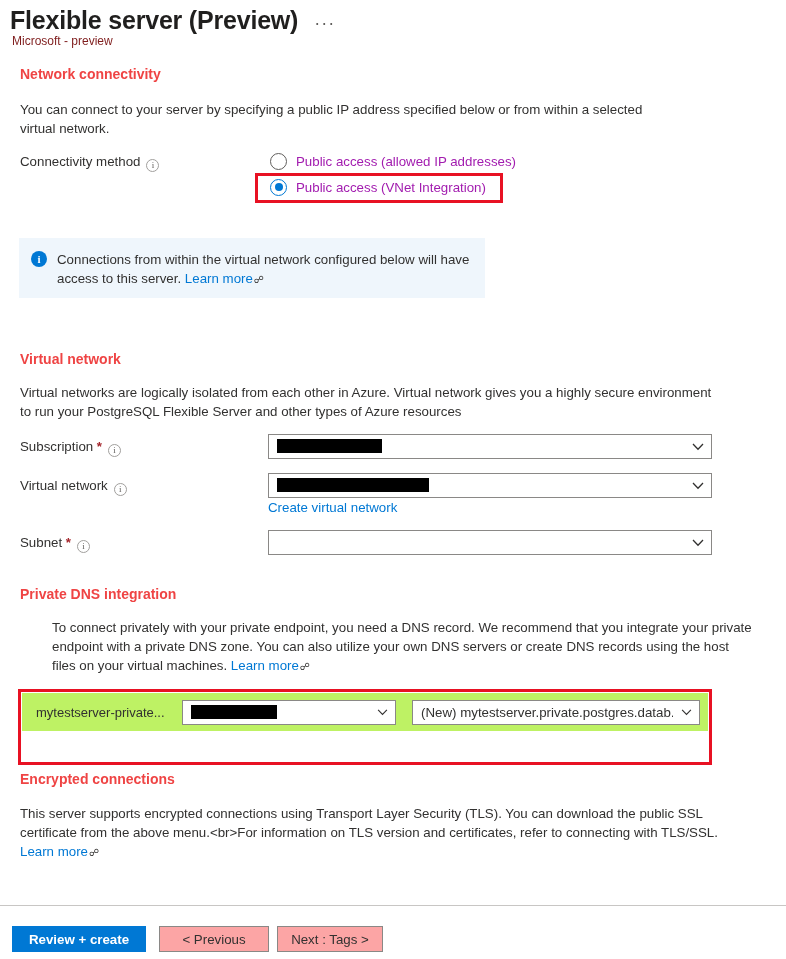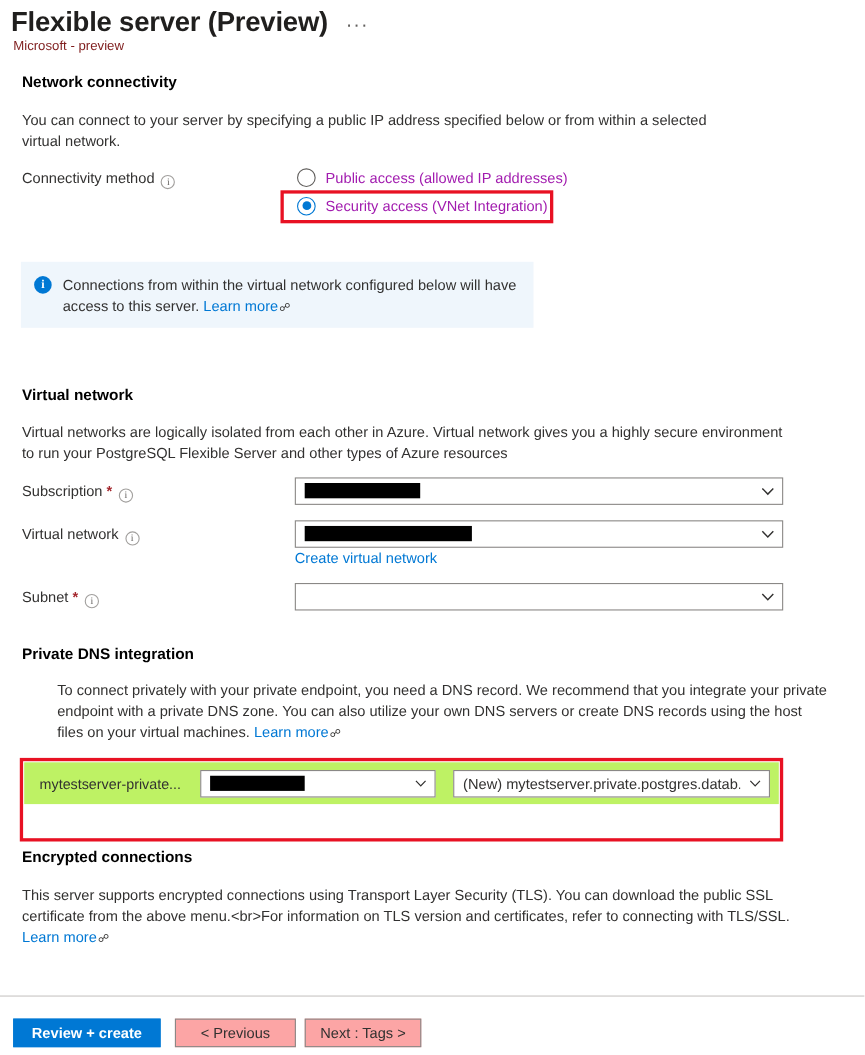--- a/index.html
+++ b/index.html
@@ -16,21 +16,21 @@
   
   .title-row { position: absolute; left: 10px; top: 6px; display: flex; align-items: baseline; }
   .page-title { font-size: 25px; font-weight: 600; color: #201f1e; letter-spacing: -0.2px; }
   .ellipsis-btn {
     margin-left: 16px; font-size: 18px; color: #605e5c; letter-spacing: 1px;
     line-height: 12px; cursor: pointer; user-select: none;
   }
   .subtitle { position: absolute; left: 12px; top: 34px; font-size: 12px; color: #7f1d1d; }
 
   
-  .section-h { font-size: 14px; font-weight: 600; color: #000000; }
+  .section-h { font-size: 14px; font-weight: 600; color: #ef4444; }
   .body-t { font-size: 13.3px; color: #323130; line-height: 19px; }
   .field-label { font-size: 13.3px; color: #323130; }
   .req { color: #a4262c; font-weight: 700; }
   .lnk { color: #0078d4; text-decoration: none; cursor: pointer; }
   .ext { font-size: 10px; margin-left: 1px; }
 
   
   .info-i {
     display: inline-flex; align-items: center; justify-content: center;
     width: 13px; height: 13px; border: 1px solid #a19f9d; border-radius: 50%;
@@ -119,21 +119,21 @@
     <span>Connectivity method</span><span class="info-i">i</span>
   </div>
 
   <div class="abs" style="left:270px; top:148px;">
     <div class="radio-row" style="height:26px;">
       <span class="radio"></span>
       <span class="radio-label">Public access (allowed IP addresses)</span>
     </div>
     <div class="radio-row" style="height:26px;">
       <span class="radio sel"></span>
-      <span class="radio-label">Security access (VNet Integration)</span>
+      <span class="radio-label">Public access (VNet Integration)</span>
     </div>
   </div>
 
   <div class="redbox" style="left:255px; top:173px; width:248px; height:30px;"></div>
 
   <div class="banner" style="left:19px; top:238px; width:466px; height:60px;">
     <div class="banner-icon">i</div>
     <div class="banner-text">
       <span>Connections from within the virtual network configured below will have access to this server.</span>
       <a class="lnk">Learn more</a><span class="ext">☍</span>

